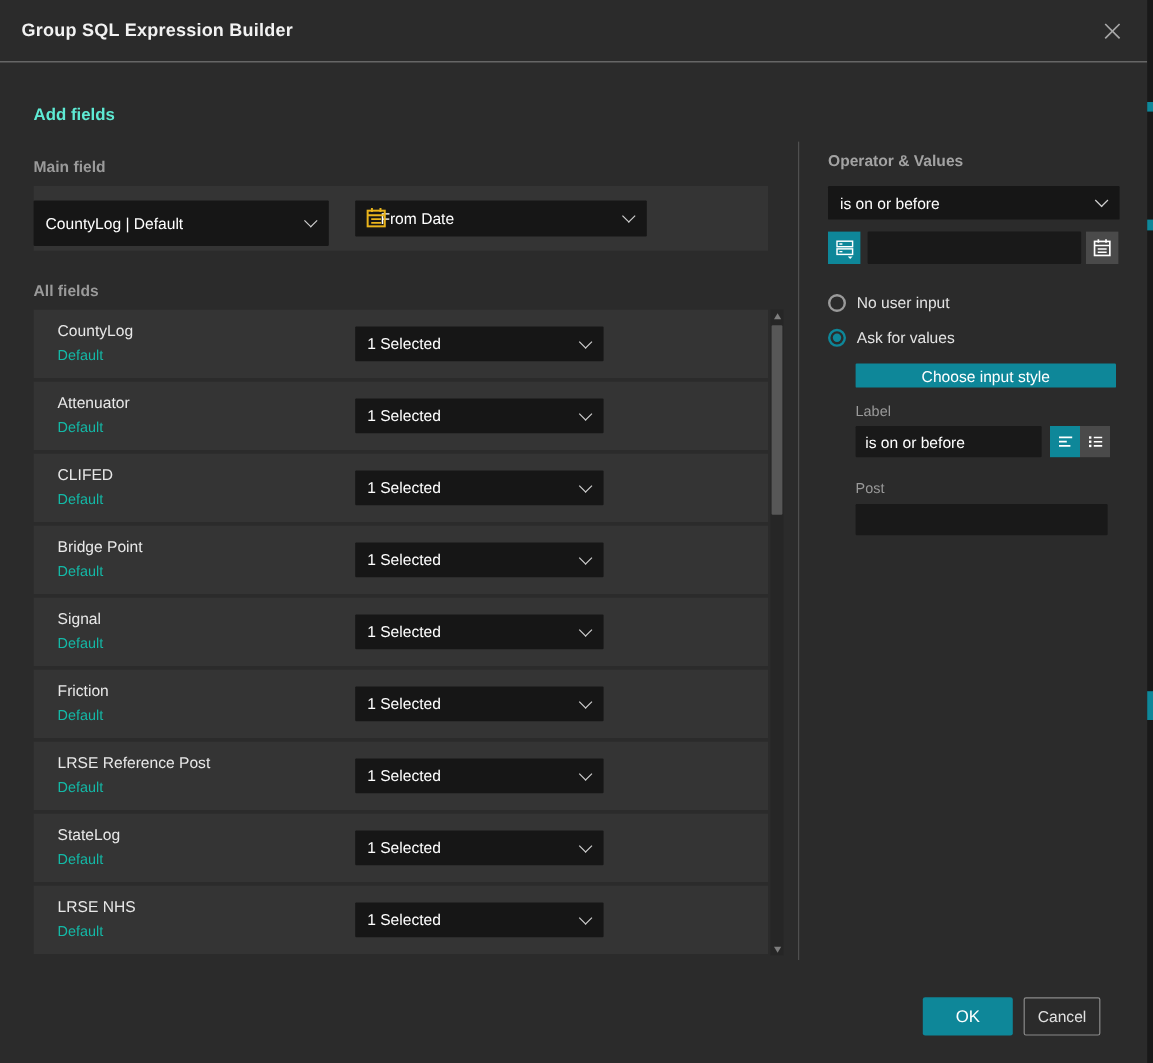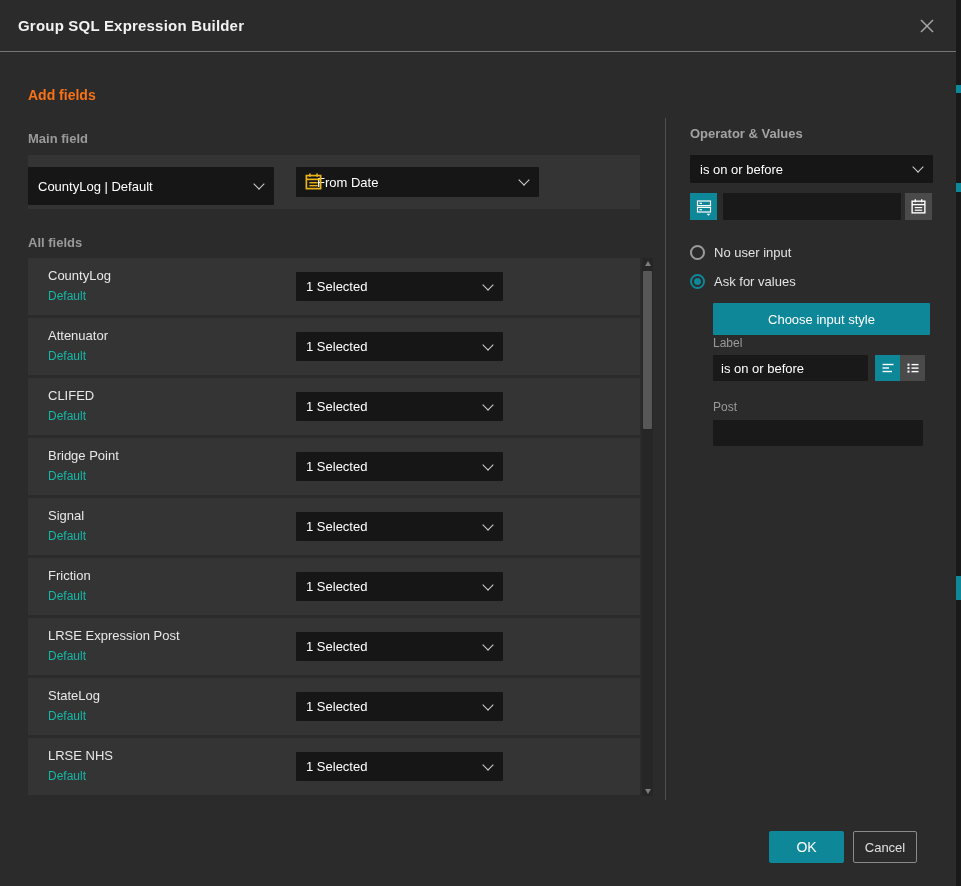--- a/index.html
+++ b/index.html
@@ -7,21 +7,21 @@
        font-family:"Liberation Sans",sans-serif;-webkit-font-smoothing:antialiased;}
 
   
   .titlebar{position:absolute;left:0;top:0;width:956px;height:52px;
             border-bottom:1px solid #757575;display:flex;align-items:center;
             justify-content:space-between;padding:0 18px;box-sizing:border-box;background:#2b2b2b;}
   .title{font-size:15px;font-weight:700;color:#f2f2f2;letter-spacing:.2px;}
   .close-btn{width:22px;height:22px;display:flex;align-items:center;justify-content:center;cursor:pointer;}
 
   
-  .sec-label{position:absolute;font-size:14px;font-weight:700;color:#f97316;}
+  .sec-label{position:absolute;font-size:14px;font-weight:700;color:#5eead4;}
   .sub-label{position:absolute;font-size:13px;font-weight:700;color:#9a9a9a;}
 
   
   .dselect{background:#161616;color:#fff;font-size:13px;display:flex;align-items:center;
            padding:0 10px;box-sizing:border-box;border-radius:1px;cursor:pointer;position:relative;}
   .dselect .chev{position:absolute;right:11px;top:50%;margin-top:-6px;width:7px;height:7px;
                  border-right:1.6px solid #cfcfcf;border-bottom:1.6px solid #cfcfcf;transform:rotate(45deg);}
 
   
   .mainbar{position:absolute;left:28px;top:155px;width:612px;height:54px;background:#343434;}
@@ -55,21 +55,21 @@
   .val-input{position:absolute;left:33px;top:0;width:178px;height:27px;background:#191919;border:none;
              color:#fff;font-size:13px;padding:0 8px;box-sizing:border-box;outline:none;border-radius:1px;}
 
   .radio-row{position:absolute;left:690px;display:flex;align-items:center;cursor:pointer;}
   .radio{width:15px;height:15px;border-radius:50%;box-sizing:border-box;margin-right:9px;flex:0 0 auto;}
   .radio.off{border:2px solid #9a9a9a;}
   .radio.on{border:2px solid var(--accent);position:relative;}
   .radio.on::after{content:"";position:absolute;left:2px;top:2px;width:7px;height:7px;border-radius:50%;background:var(--accent);}
   .radio-label{font-size:13px;color:#e3e3e3;}
 
-  .choose-btn{position:absolute;left:713px;top:303px;width:217px;height:32px;background:var(--accent);
+  .choose-btn{position:absolute;left:713px;top:303px;width:217px;height:20px;background:var(--accent);
               border:none;color:#fff;font-size:13px;display:flex;align-items:center;justify-content:center;
               cursor:pointer;border-radius:1px;}
   .mini-label{position:absolute;font-size:12px;color:#9a9a9a;}
   .label-input{position:absolute;left:713px;top:355px;width:155px;height:26px;background:#191919;border:none;
                color:#fff;font-size:13px;padding:0 8px;box-sizing:border-box;outline:none;border-radius:1px;}
   .seg{position:absolute;left:875px;top:355px;width:50px;height:26px;display:flex;}
   .seg .segbtn{width:25px;height:26px;display:flex;align-items:center;justify-content:center;cursor:pointer;}
   .seg .sel{background:var(--accent);}
   .seg .uns{background:#4a4a4a;}
   .hint-input{position:absolute;left:713px;top:420px;width:210px;height:26px;background:#191919;border:none;
@@ -167,21 +167,21 @@
     </div>
     <div class="frow">
       <span class="fname">Friction</span>
       <span class="fsub">Default</span>
       <div class="dselect fsel">
         <span>1 Selected</span>
         <span class="chev"></span>
       </div>
     </div>
     <div class="frow">
-      <span class="fname">LRSE Expression Post</span>
+      <span class="fname">LRSE Reference Post</span>
       <span class="fsub">Default</span>
       <div class="dselect fsel">
         <span>1 Selected</span>
         <span class="chev"></span>
       </div>
     </div>
     <div class="frow">
       <span class="fname">StateLog</span>
       <span class="fsub">Default</span>
       <div class="dselect fsel">

